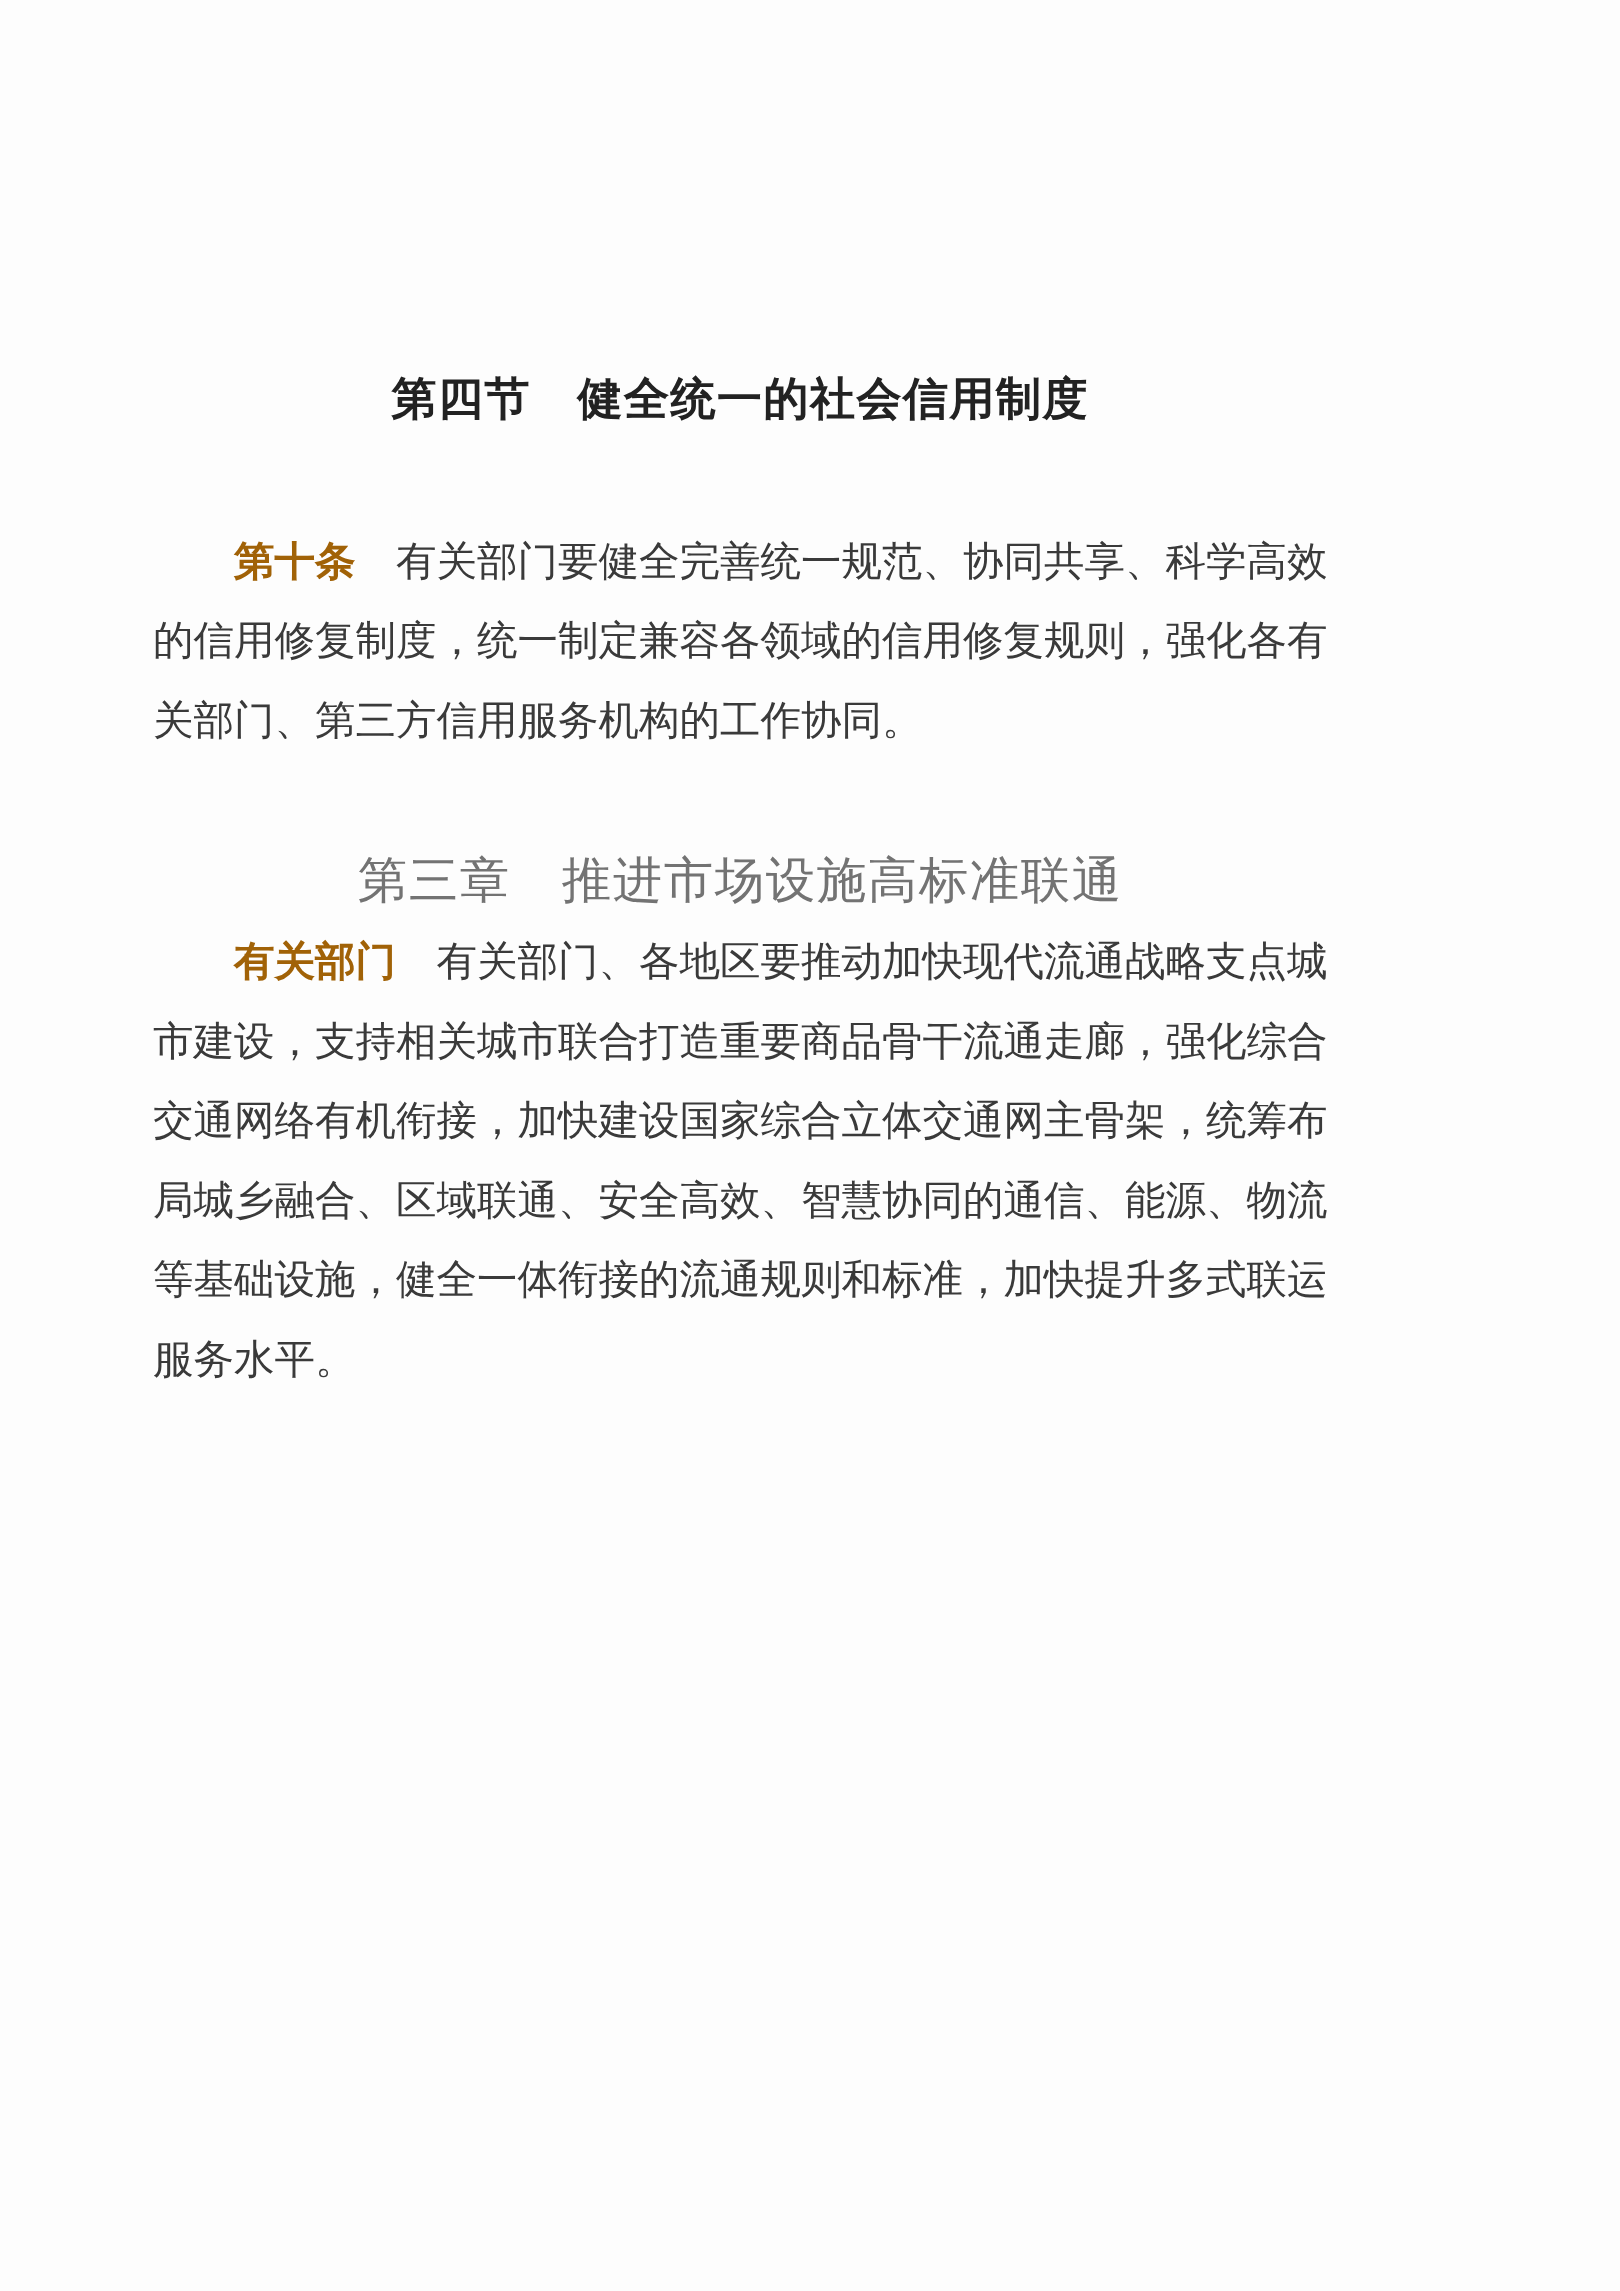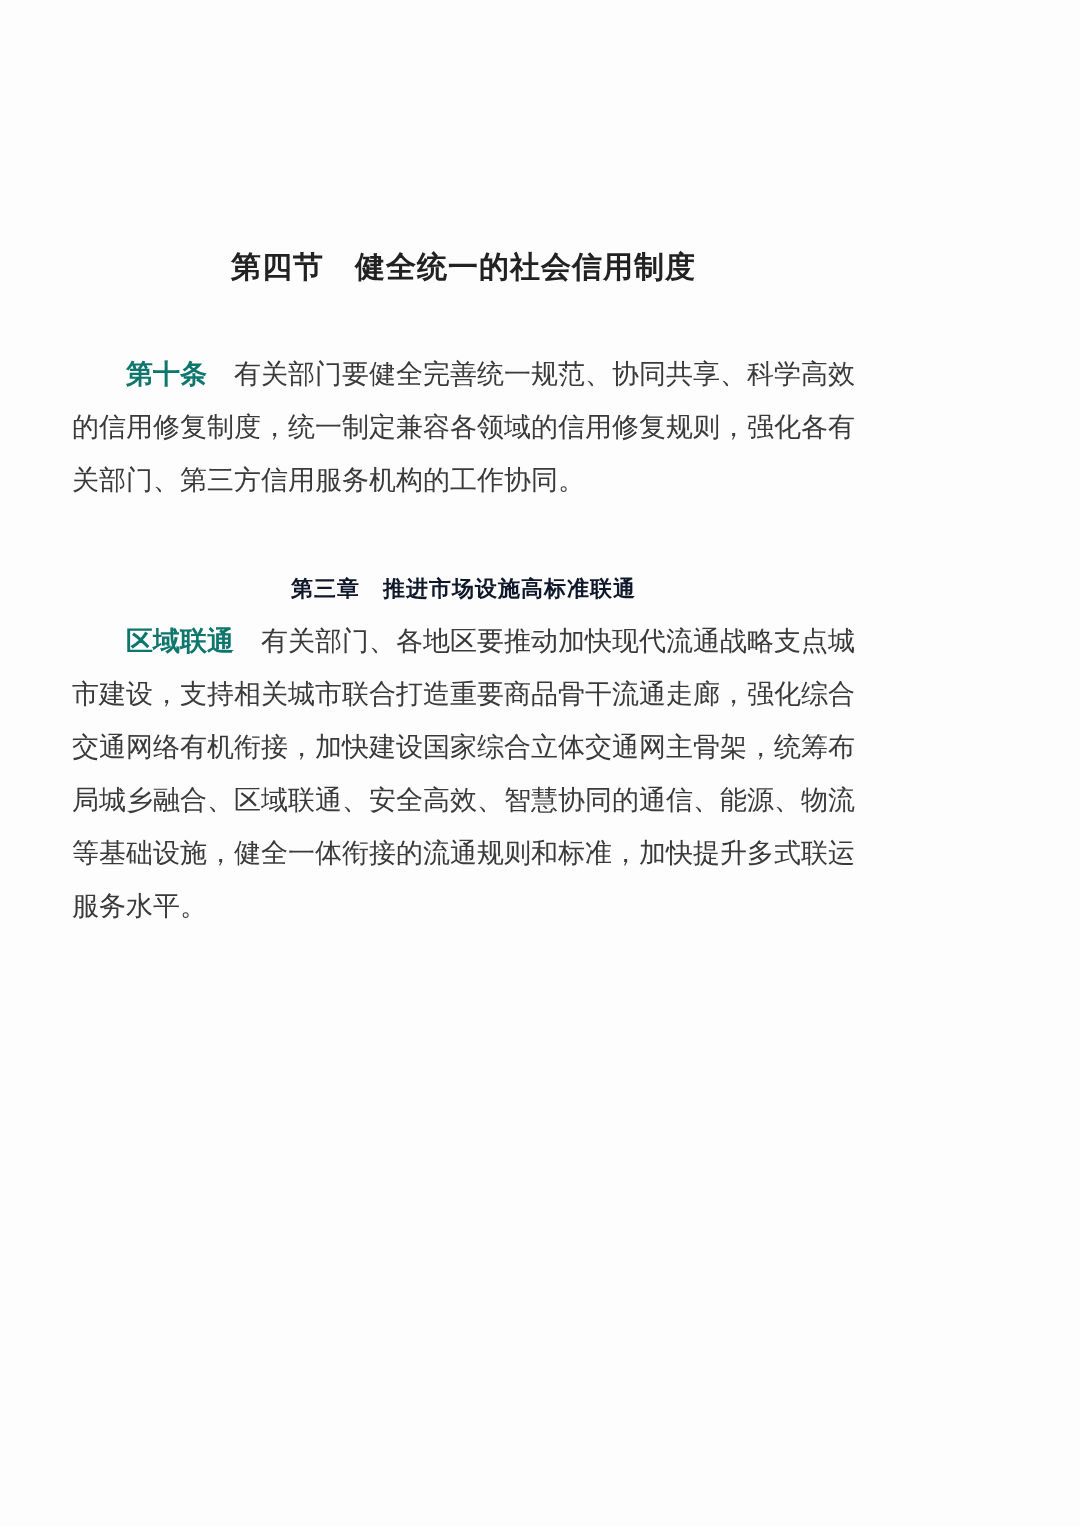--- a/index.html
+++ b/index.html
@@ -7,34 +7,34 @@
     padding: 0;
     background: #e9e9e9;
   }
   .page {
     position: relative;
     width: 1080px;
     height: 1527px;
     box-sizing: border-box;
     margin: 0 auto;
     background: #fdfdfd;
-    padding: 240px 149px 0 72px;
+    padding: 240px 149px 0 102px;
     overflow: hidden;
     color: #3a3a3a;
   }
   .content {
     width: 783px;
   }
   
   .chapter-heading {
     font-family: "Liberation Serif", "DejaVu Serif", serif;
-    font-weight: bold;
-    font-size: 22px;
+    font-weight: normal;
+    font-size: 33px;
     line-height: 53px;
-    color: #0f172a;
+    color: #737373;
     text-align: center;
     margin: 55px 0 0 0;
     letter-spacing: 1px;
   }
   
   .section-heading {
     font-family: "Liberation Sans", "DejaVu Sans", sans-serif;
     font-weight: bold;
     font-size: 30px;
     line-height: 53px;
@@ -58,37 +58,37 @@
     color: #3a3a3a;
     text-align: justify;
     text-indent: 2em;
     margin: 0;
     word-break: normal;
     line-break: strict;
   }
   .article-num {
     font-family: "Liberation Sans", "DejaVu Sans", sans-serif;
     font-weight: bold;
-    color: #0f766e;
+    color: #a16207;
     margin-right: 1em;
   }
   .chapter-heading.before-section {
     margin-bottom: 0;
   }
 </style>
 </head>
 <body>
 
 <div class="page">
   <div class="content">
 
     <h3 class="section-heading first">第四节　健全统一的社会信用制度</h3>
 
     <p class="article"><span class="article-num">第十条</span><span>有关部门要健全完善统一规范、协同共享、科学高效的信用修复制度，统一制定兼容各领域的信用修复规则，强化各有关部门、第三方信用服务机构的工作协同。</span></p>
 
 
     <h2 class="chapter-heading before-section">第三章　推进市场设施高标准联通</h2>
 
 
-    <p class="article"><span class="article-num">区域联通</span><span>有关部门、各地区要推动加快现代流通战略支点城市建设，支持相关城市联合打造重要商品骨干流通走廊，强化综合交通网络有机衔接，加快建设国家综合立体交通网主骨架，统筹布局城乡融合、区域联通、安全高效、智慧协同的通信、能源、物流等基础设施，健全一体衔接的流通规则和标准，加快提升多式联运服务水平。</span></p>
+    <p class="article"><span class="article-num">有关部门</span><span>有关部门、各地区要推动加快现代流通战略支点城市建设，支持相关城市联合打造重要商品骨干流通走廊，强化综合交通网络有机衔接，加快建设国家综合立体交通网主骨架，统筹布局城乡融合、区域联通、安全高效、智慧协同的通信、能源、物流等基础设施，健全一体衔接的流通规则和标准，加快提升多式联运服务水平。</span></p>
 
   </div>
 </div>
 
 </body></html>

